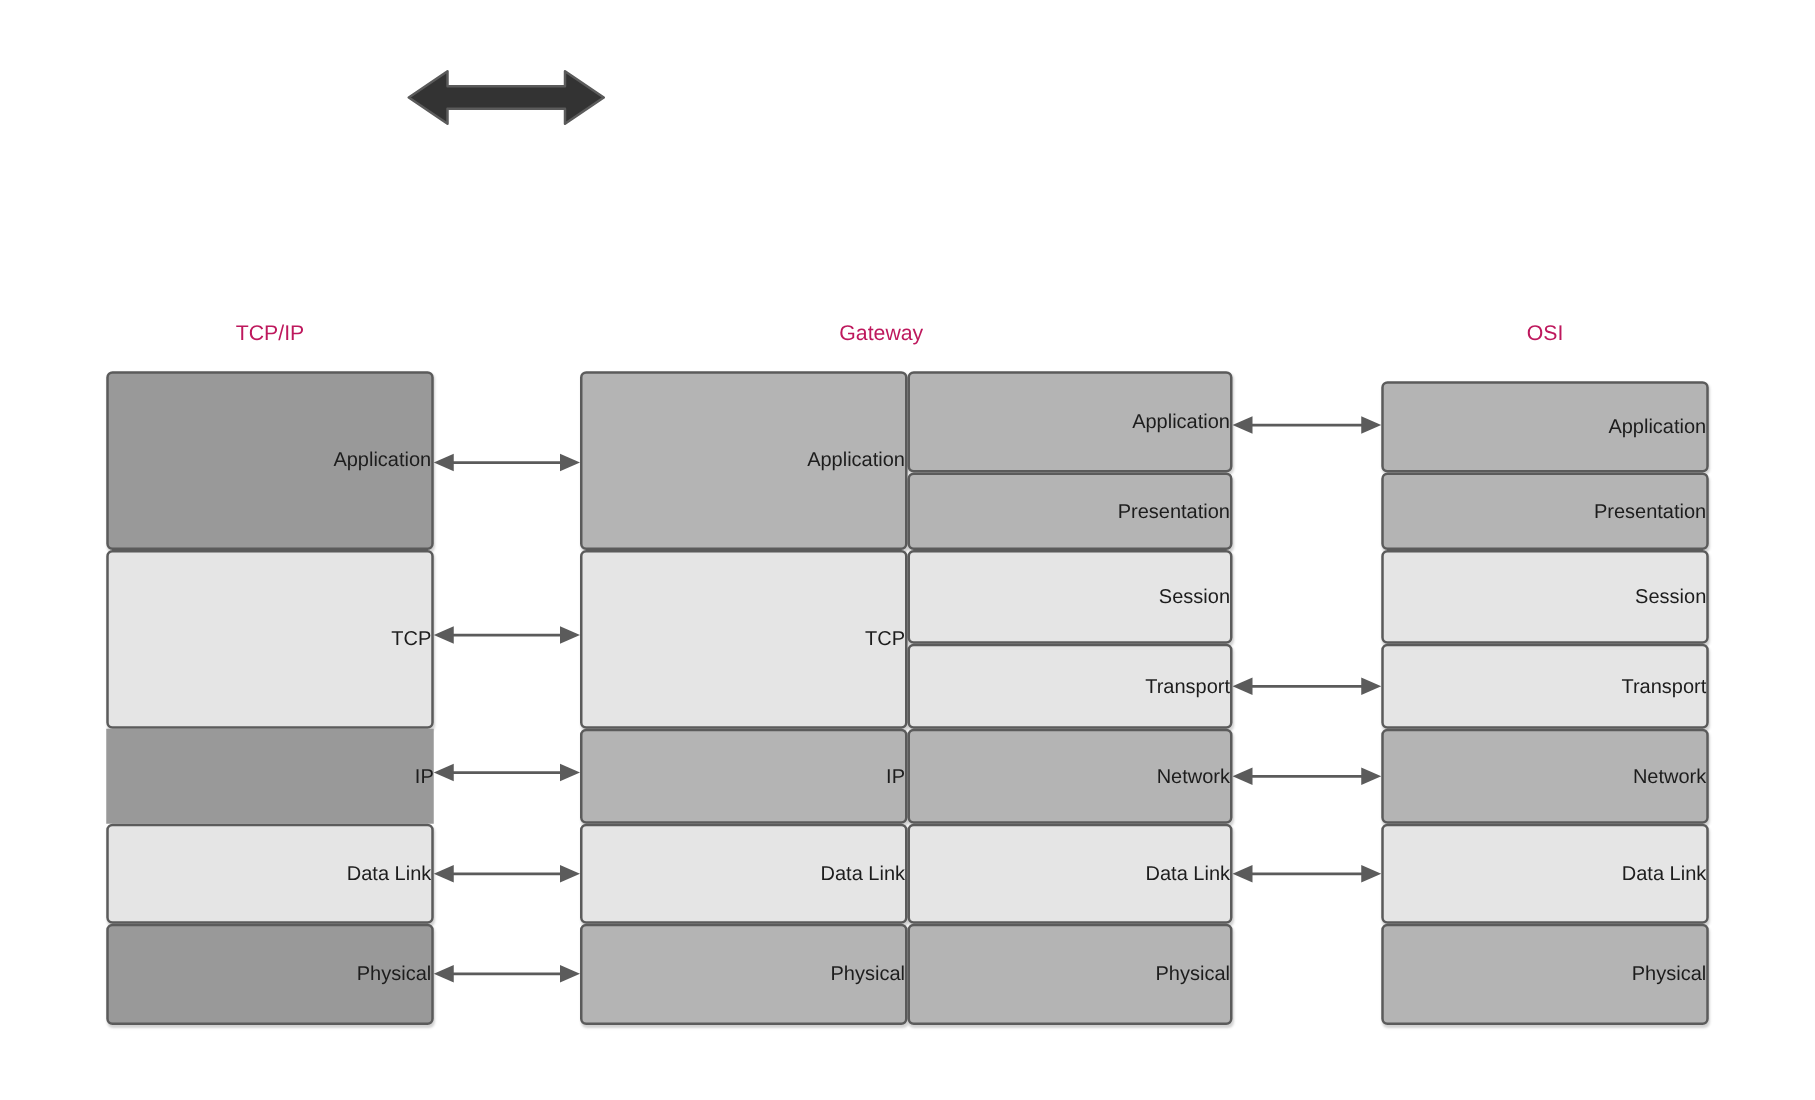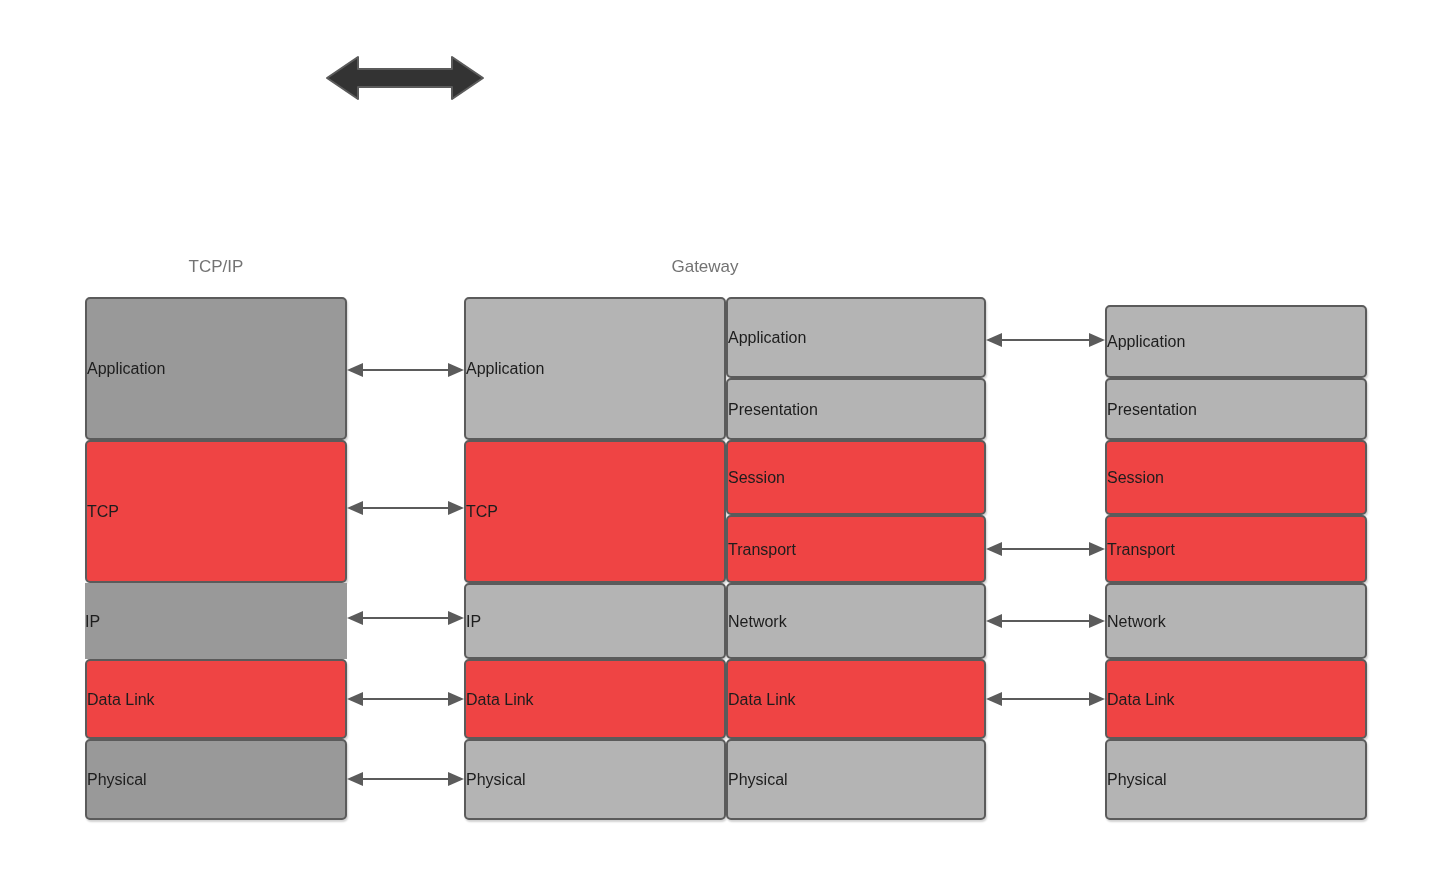--- a/index.html
+++ b/index.html
@@ -29,45 +29,45 @@
     width: 160px;
     height: 50px;
   }
 
   
   .col-title {
     position: absolute;
     text-align: center;
     font-size: 17px;
     line-height: 20px;
-    color: #737373;
+    color: #be185d;
     white-space: nowrap;
   }
   #title-tcpip { left: 85px;  top: 257px; width: 262px; }
   #title-gw    { left: 444px; top: 257px; width: 522px; }
   #title-osi   { left: 1105px;top: 257px; width: 262px; }
 
   
   .box {
     position: absolute;
     box-sizing: border-box;
     border: 2px solid #5b5b5b;
     border-radius: 5px;
     display: flex;
     align-items: center;
-    justify-content: flex-start;
+    justify-content: flex-end;
     font-size: 16px;
     line-height: 19px;
     color: #1d1d1d;
     background: #ffffff;
     box-shadow: 1px 2px 2px rgba(0,0,0,0.18);
   }
   .box.shaded-dark  { background: #999999; }
   .box.shaded-light { background: #b4b4b4; }
-  .box.white        { background: #ef4444; }
+  .box.white        { background: #e5e5e5; }
   
   .box.flat {
     border: none;
     border-radius: 0;
     box-shadow: none;
   }
 
   
   .conn {
     position: absolute;
@@ -81,20 +81,21 @@
 <div class="canvas">
 
   <div class="big-arrow">
     <svg width="160" height="50" viewBox="0 0 160 50" aria-hidden="true">
       <path d="M 2 25 L 33 4 L 33 16 L 127 16 L 127 4 L 158 25 L 127 46 L 127 34 L 33 34 L 33 46 Z" fill="#333333" stroke="#5b5b5b" stroke-width="2" stroke-linejoin="round"></path>
     </svg>
   </div>
 
   <div class="col-title" id="title-tcpip">TCP/IP</div>
   <div class="col-title" id="title-gw">Gateway</div>
+  <div class="col-title" id="title-osi">OSI</div>
 
   <div class="box shaded-dark" style="left:85px; top:297px; width:262px; height:143px;">
     <span>Application</span>
   </div>
   <div class="box white" style="left:85px; top:440px; width:262px; height:143px;">
     <span>TCP</span>
   </div>
   <div class="box flat shaded-dark" style="left:85px; top:583px; width:262px; height:76px;">
     <span>IP</span>
   </div>

